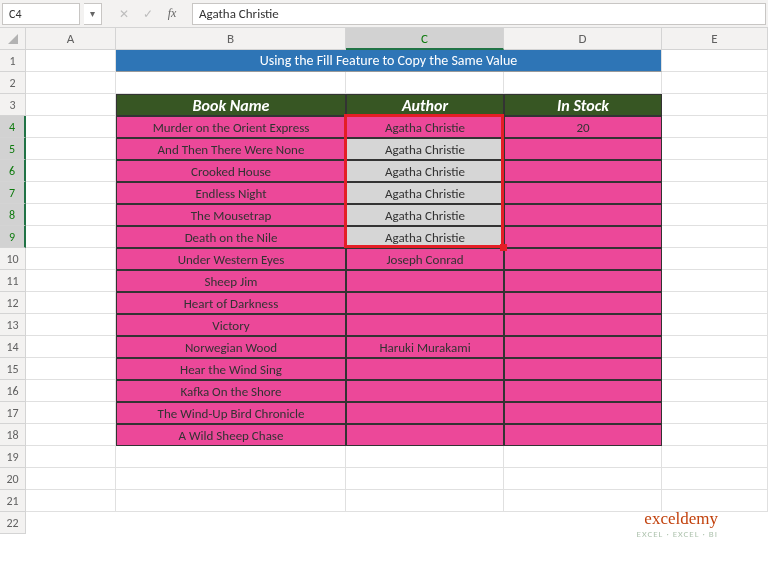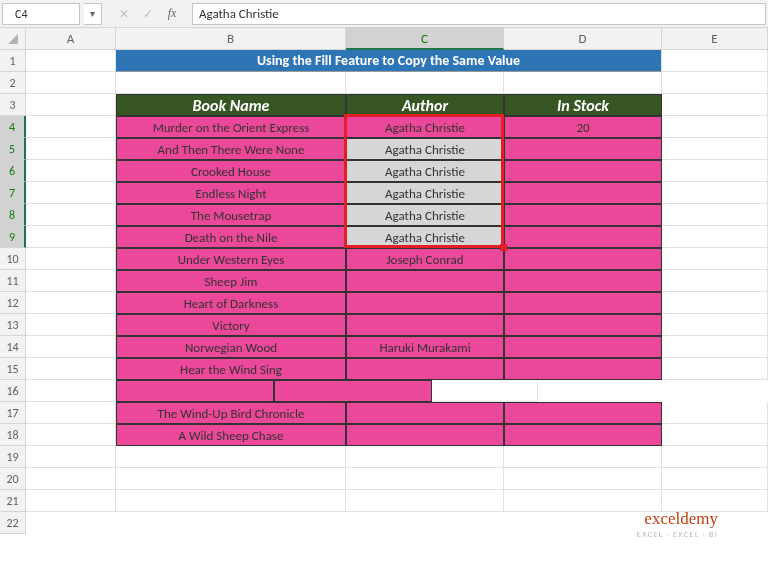--- a/index.html
+++ b/index.html
@@ -22,21 +22,21 @@
       padding: 0 2px;
       gap: 4px;
     }
     .name-box {
       width: 78px;
       height: 22px;
       background: #fff;
       border: 1px solid #c8c6c4;
       display: flex;
       align-items: center;
-      padding: 0 12px;
+      padding: 0 6px;
       font-size: 12px;
     }
     .nb-dd { width: 18px; height: 22px; display:flex; align-items:center; justify-content:center; color:#666; font-size:10px; border:1px solid #c8c6c4; border-left:none; background:#fff;}
     .fx-btns { display:flex; gap:0; margin-left:6px; }
     .fx-btn { width:24px; height:22px; display:flex; align-items:center; justify-content:center; font-size:12px; color:#bdbdbd; }
     .fx-label { font-style: italic; font-family: "Times New Roman", serif; color:#666; }
     .formula-input {
       flex: 1;
       height: 22px;
       background: #fff;
@@ -61,21 +61,21 @@
     .cell-row { display:flex; height:22px; }
     .cell { border-right:1px solid #e0e0e0; border-bottom:1px solid #e0e0e0; display:flex; align-items:center; justify-content:center; font-size:13px; overflow:hidden; white-space:nowrap; padding:0 4px;}
     .colA { width:90px; }
     .colB { width:230px; }
     .colC { width:158px; }
     .colD { width:158px; }
     .colE { width:106px; }
     .title-cell {
       background:#2e75b6;
       color:#fff;
-      font-weight:bold;
+      font-weight:normal;
       font-size:14px;
       border-bottom:1px solid #999;
     }
     .header-cell {
       background:#375623;
       color:#fff;
       font-weight:bold;
       font-size:16px;
       border:1px solid #333 !important;
       font-style:italic;
@@ -254,20 +254,21 @@
           </div>
           <div class="cell-row">
             <div class="cell colA"></div>
             <div class="cell colB data-cell">Hear the Wind Sing</div>
             <div class="cell colC data-cell"></div>
             <div class="cell colD data-cell"></div>
             <div class="cell colE"></div>
           </div>
           <div class="cell-row">
             <div class="cell colA"></div>
+            <div class="cell colB data-cell">Kafka On the Shore</div>
             <div class="cell colC data-cell"></div>
             <div class="cell colD data-cell"></div>
             <div class="cell colE"></div>
           </div>
           <div class="cell-row">
             <div class="cell colA"></div>
             <div class="cell colB data-cell">The Wind-Up Bird Chronicle</div>
             <div class="cell colC data-cell"></div>
             <div class="cell colD data-cell"></div>
             <div class="cell colE"></div>

